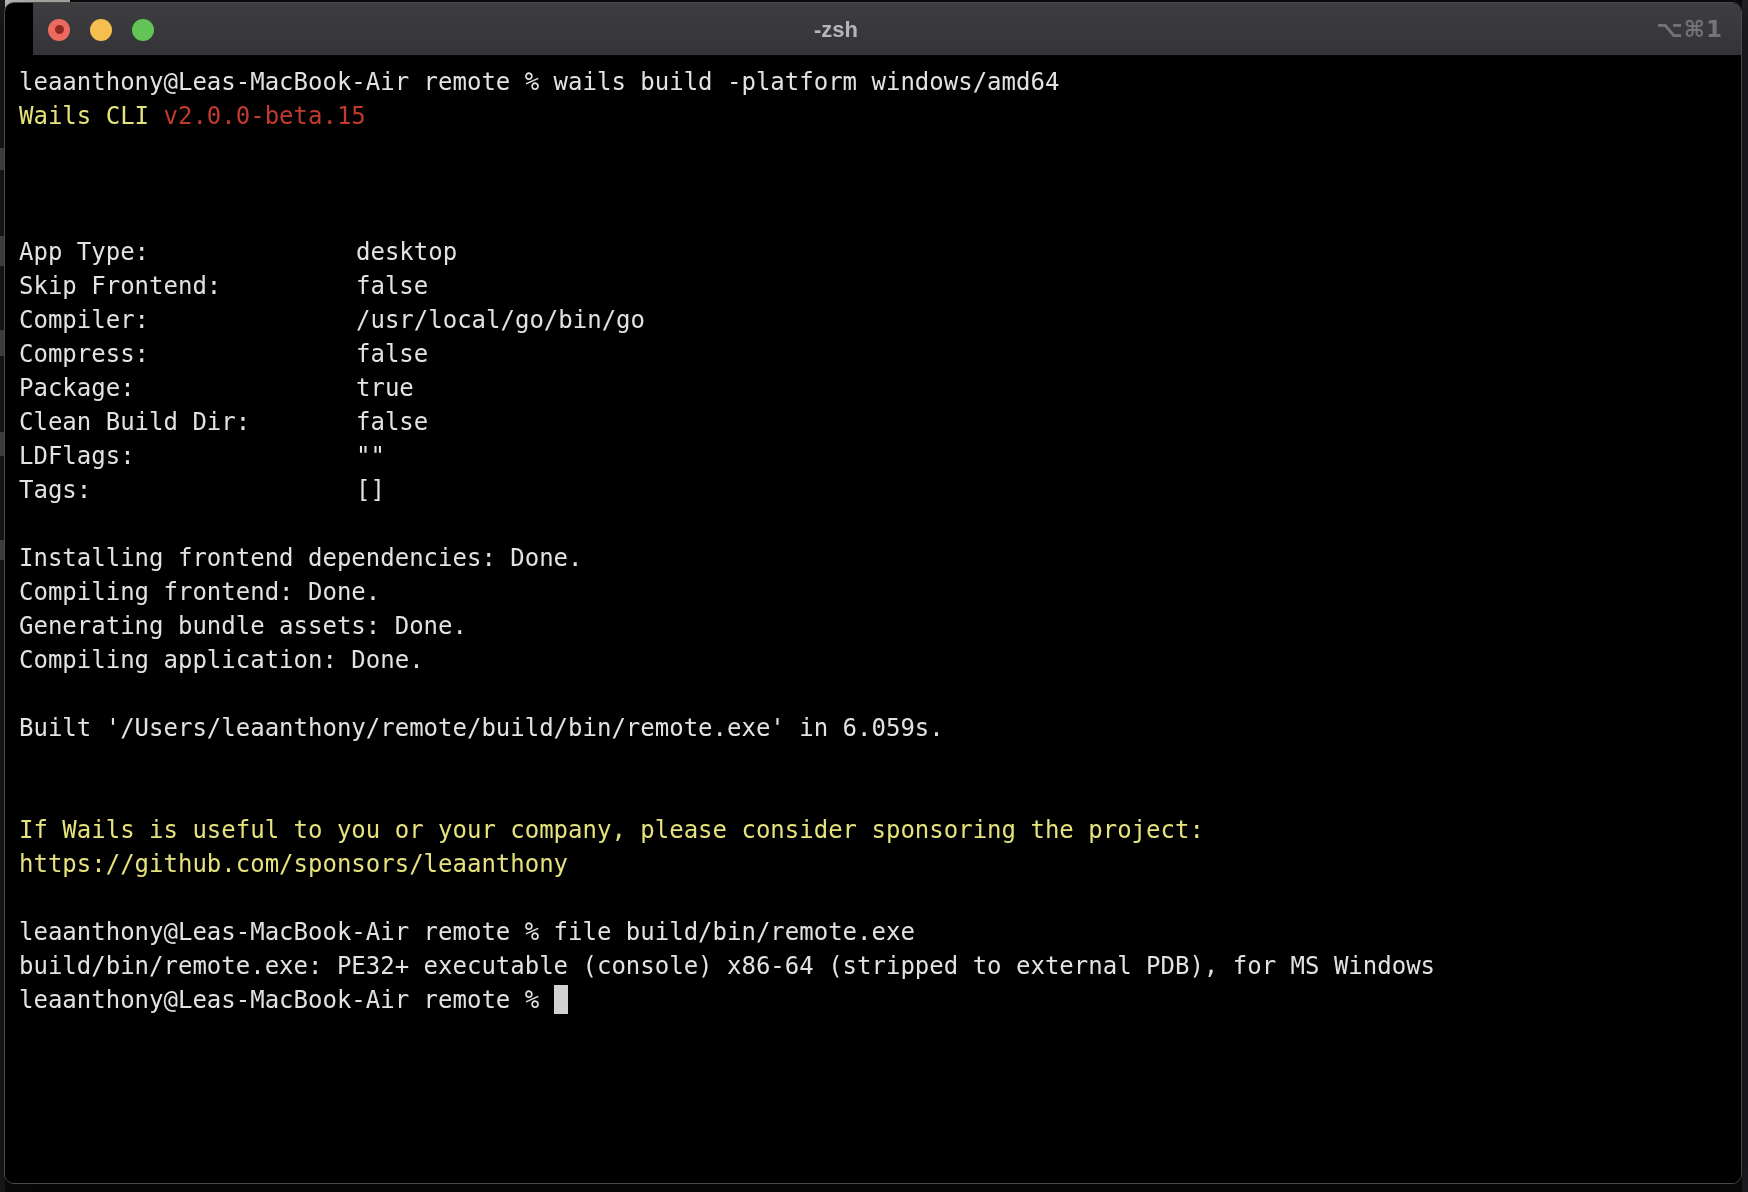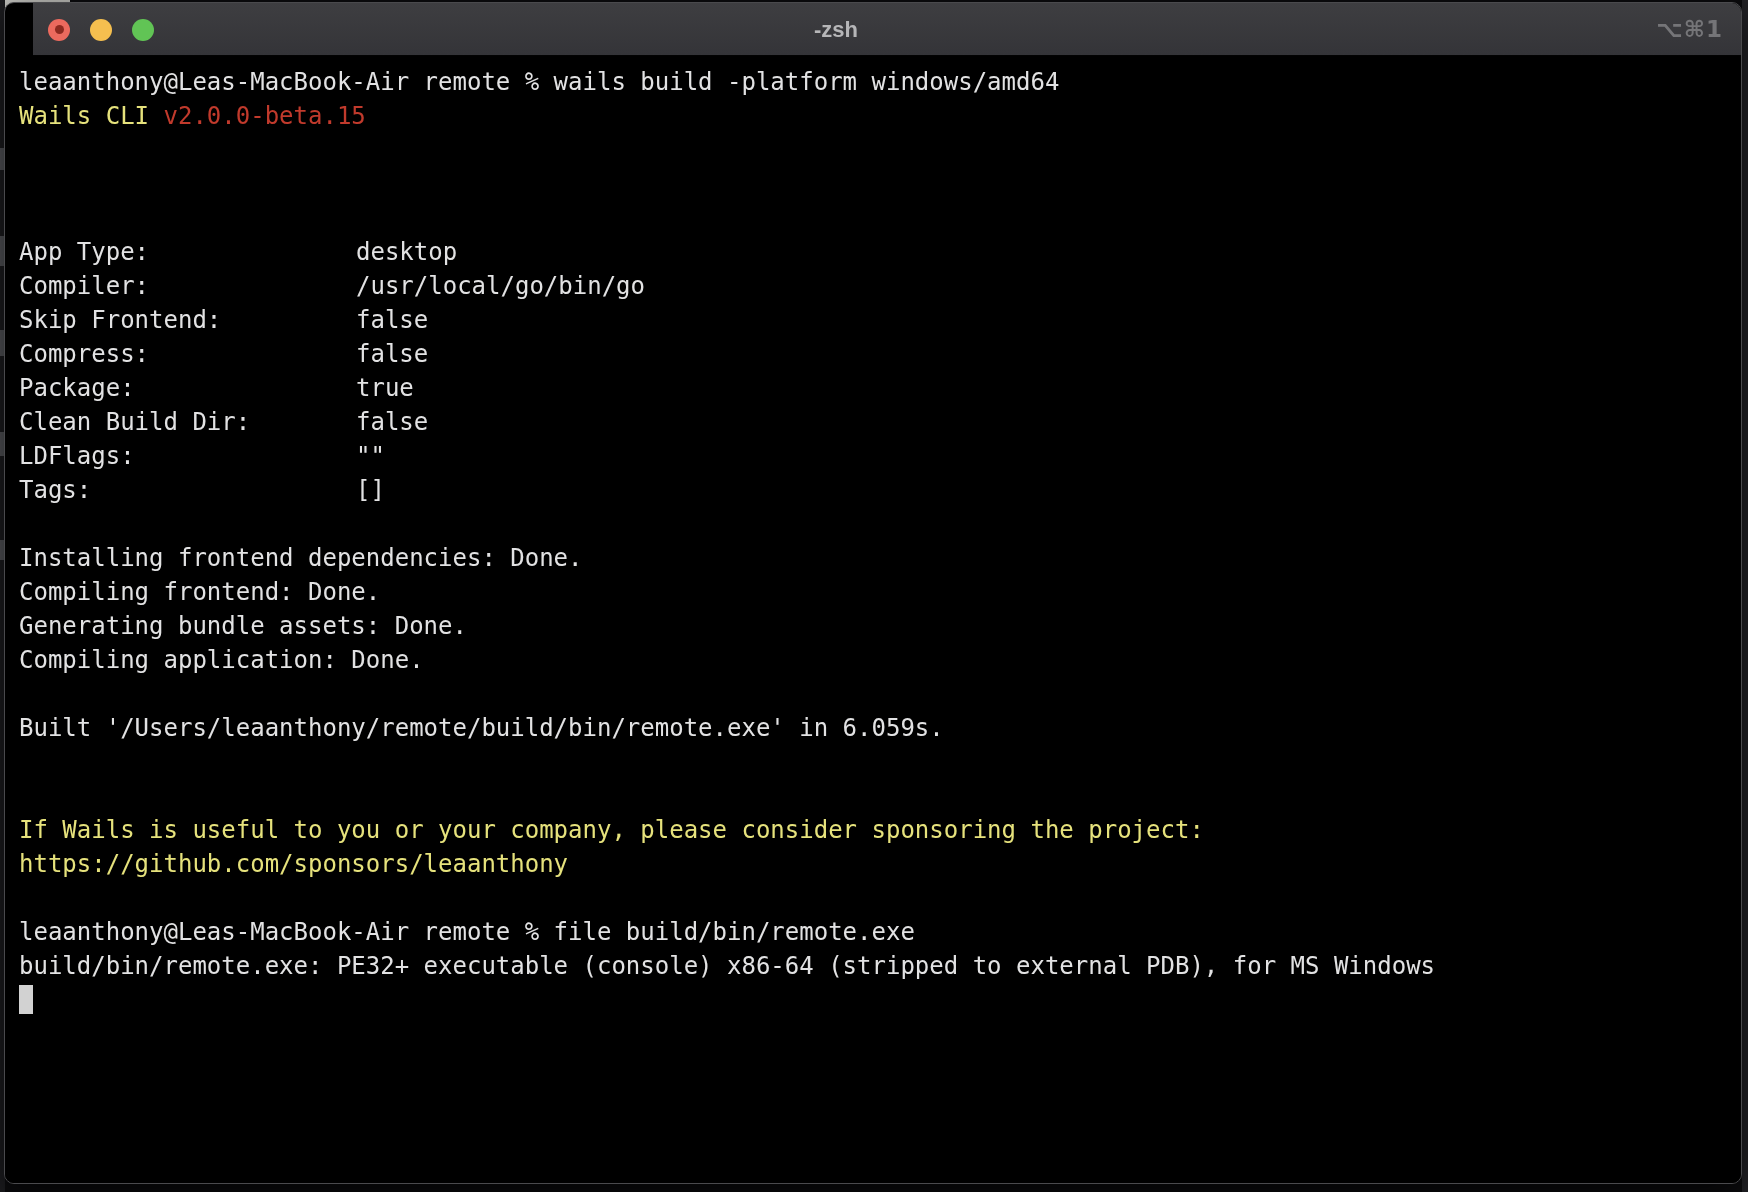--- a/index.html
+++ b/index.html
@@ -129,36 +129,36 @@
     <div class="shortcut">⌥⌘1</div>
   </div>
 
   <div class="content">
 
     <div class="line"><span>leaanthony@Leas-MacBook-Air remote % wails build -platform windows/amd64</span></div>
 
     <div class="line"><span class="yellow">Wails CLI </span><span class="red">v2.0.0-beta.15</span></div>
 
     <div class="line gap3 cfg"><span class="cfg-label">App Type:</span><span>desktop</span></div>
+    <div class="line cfg"><span class="cfg-label">Skip Frontend:</span><span>false</span></div>
     <div class="line cfg"><span class="cfg-label">Compiler:</span><span>/usr/local/go/bin/go</span></div>
-    <div class="line cfg"><span class="cfg-label">Skip Frontend:</span><span>false</span></div>
     <div class="line cfg"><span class="cfg-label">Compress:</span><span>false</span></div>
     <div class="line cfg"><span class="cfg-label">Package:</span><span>true</span></div>
     <div class="line cfg"><span class="cfg-label">Clean Build Dir:</span><span>false</span></div>
     <div class="line cfg"><span class="cfg-label">LDFlags:</span><span>""</span></div>
     <div class="line cfg"><span class="cfg-label">Tags:</span><span>[]</span></div>
 
     <div class="line gap1"><span>Installing frontend dependencies: Done.</span></div>
     <div class="line"><span>Compiling frontend: Done.</span></div>
     <div class="line"><span>Generating bundle assets: Done.</span></div>
     <div class="line"><span>Compiling application: Done.</span></div>
 
     <div class="line gap1"><span>Built '/Users/leaanthony/remote/build/bin/remote.exe' in 6.059s.</span></div>
 
     <div class="line gap2 yellow"><span>If Wails is useful to you or your company, please consider sponsoring the project:</span></div>
     <div class="line yellow"><span>https://github.com/sponsors/leaanthony</span></div>
 
     <div class="line gap1"><span>leaanthony@Leas-MacBook-Air remote % file build/bin/remote.exe</span></div>
     <div class="line"><span>build/bin/remote.exe: PE32+ executable (console) x86-64 (stripped to external PDB), for MS Windows</span></div>
-    <div class="line"><span class="cursor"></span></div>
+    <div class="line"><span>leaanthony@Leas-MacBook-Air remote % </span><span class="cursor"></span></div>
 
   </div>
 </div>
 
 </body></html>

